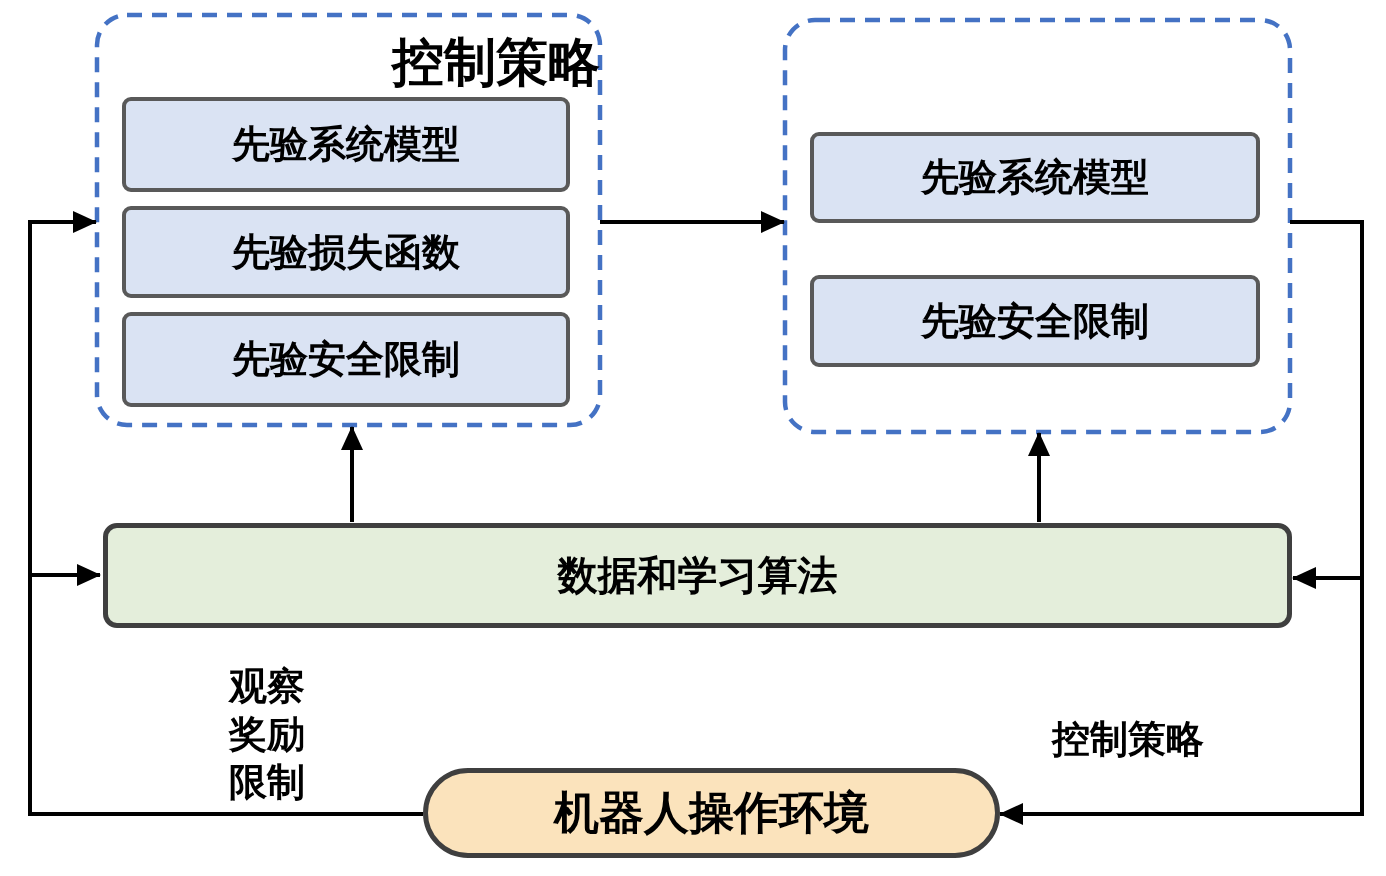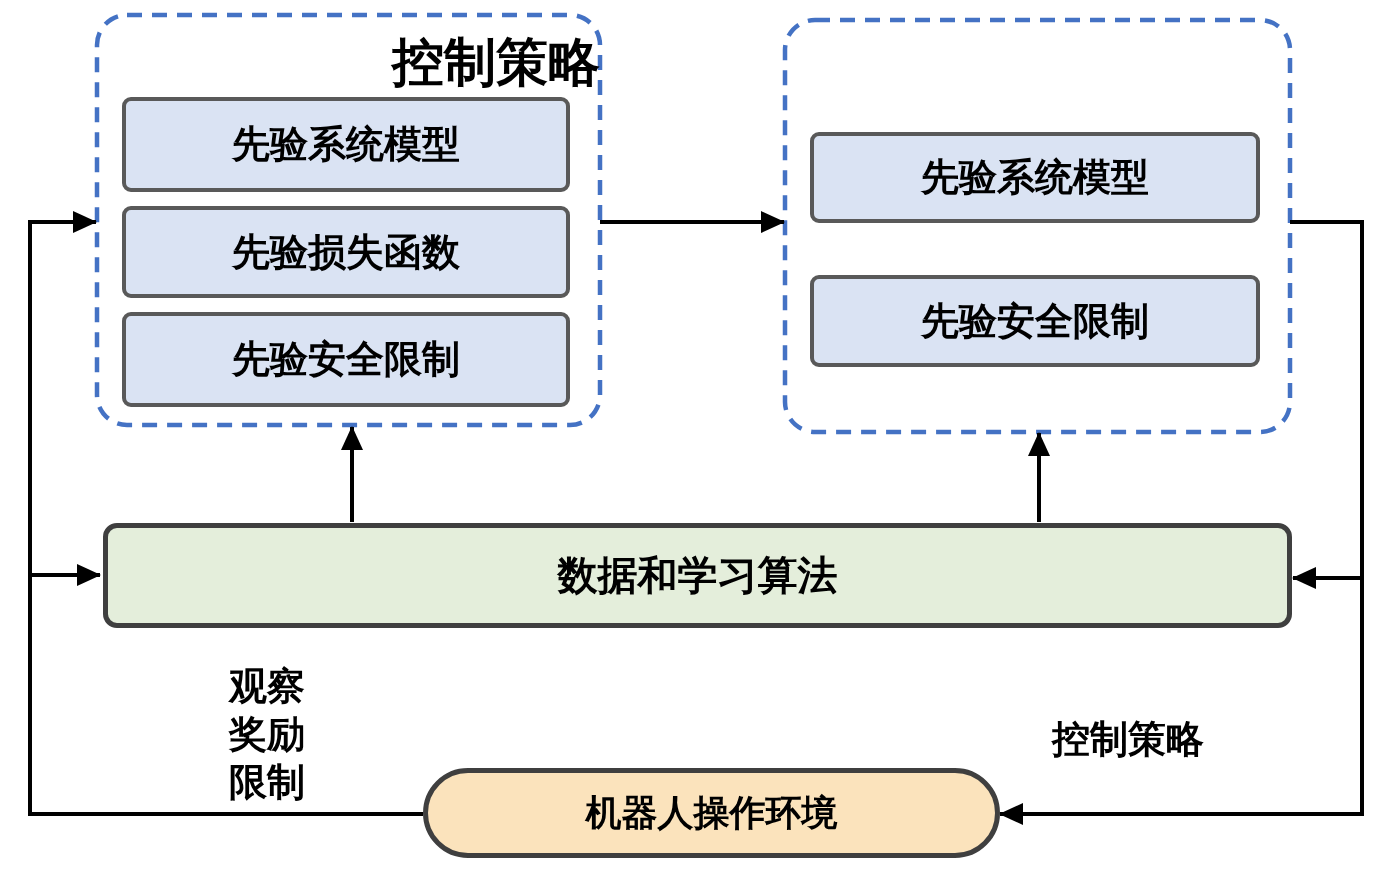--- a/index.html
+++ b/index.html
@@ -85,21 +85,21 @@
   .pill{
     position:absolute;
     left:423px;top:768px;
     width:577px;height:90px;
     background:var(--orange-fill);
     border:5px solid var(--dark-border);
     border-radius:45px;
     display:flex;
     align-items:center;
     justify-content:center;
-    font-size:36px;
+    font-size:45px;
     font-weight:700;
     box-sizing:border-box;
     white-space:nowrap;
   }
   .edge-label{
     position:absolute;
     font-size:40px;
     font-weight:700;
     text-align:center;
     white-space:nowrap;

